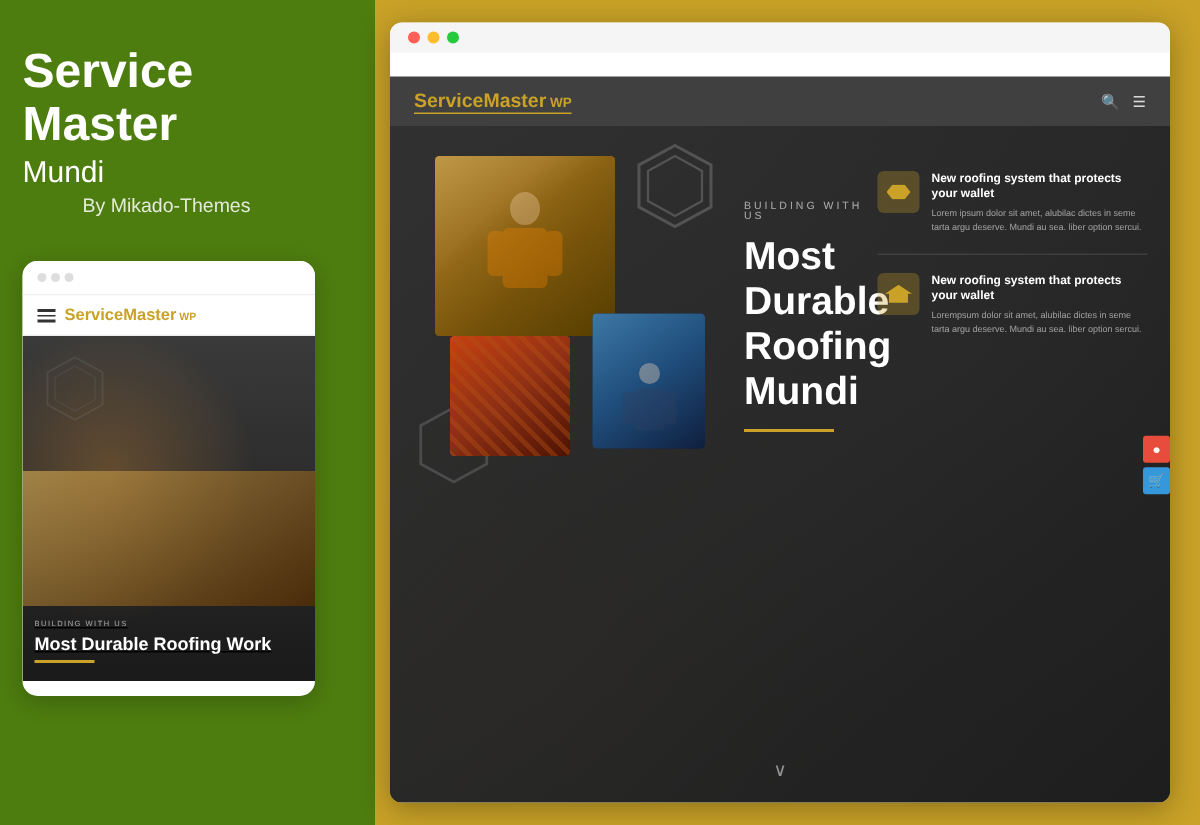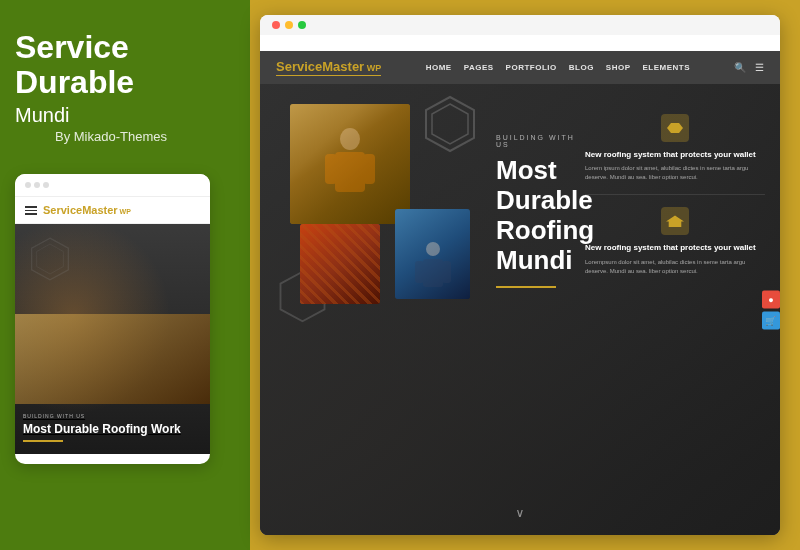--- a/index.html
+++ b/index.html
@@ -347,22 +347,21 @@
       top: 30px;
       width: 180px;
       display: flex;
       flex-direction: column;
       gap: 12px;
     }
 
     .feature-item {
       display: flex;
       gap: 8px;
-      align-items: center;
-      flex-direction: column;
+      align-items: flex-start;
     }
 
     .feature-icon {
       width: 28px;
       height: 28px;
       background: rgba(200,160,40,0.3);
       border-radius: 4px;
       flex-shrink: 0;
       display: flex;
       align-items: center;
@@ -467,21 +466,21 @@
       margin-top: 1px;
     }
   </style>
 </head>
 <body>
 
 <div class="left-panel">
   <div>
     <div class="theme-title">
       <span>Service</span><br>
-      <span>Durable</span>
+      <span>Master</span>
     </div>
     <div class="theme-subtitle">Mundi</div>
     <div class="theme-author">By Mikado-Themes</div>
   </div>
 
   <div class="mobile-mockup">
     <div class="mobile-top-bar">
       <div class="mobile-dots">
         <div class="mobile-dot"></div>
         <div class="mobile-dot"></div>
@@ -524,28 +523,20 @@
     <div class="desktop-title-bar">
       <div class="desktop-dot red"></div>
       <div class="desktop-dot yellow"></div>
       <div class="desktop-dot green"></div>
     </div>
 
     <div class="desktop-nav">
       <div class="desktop-nav-logo">
         <span>ServiceMaster</span><span style="color:#c9a227;font-size:9px;"> WP</span>
         <div class="nav-logo-underline"></div>
-      </div>
-      <div class="desktop-nav-links">
-        <span class="desktop-nav-link">HOME</span>
-        <span class="desktop-nav-link">PAGES</span>
-        <span class="desktop-nav-link">PORTFOLIO</span>
-        <span class="desktop-nav-link">BLOG</span>
-        <span class="desktop-nav-link">SHOP</span>
-        <span class="desktop-nav-link">ELEMENTS</span>
       </div>
       <div class="desktop-nav-icons">
         <span class="desktop-nav-icon">🔍</span>
         <span class="desktop-nav-icon">☰</span>
       </div>
     </div>
 
     <div class="desktop-hero">
       <div class="hero-bg-image"></div>
       <div class="hero-bg-overlay"></div>

